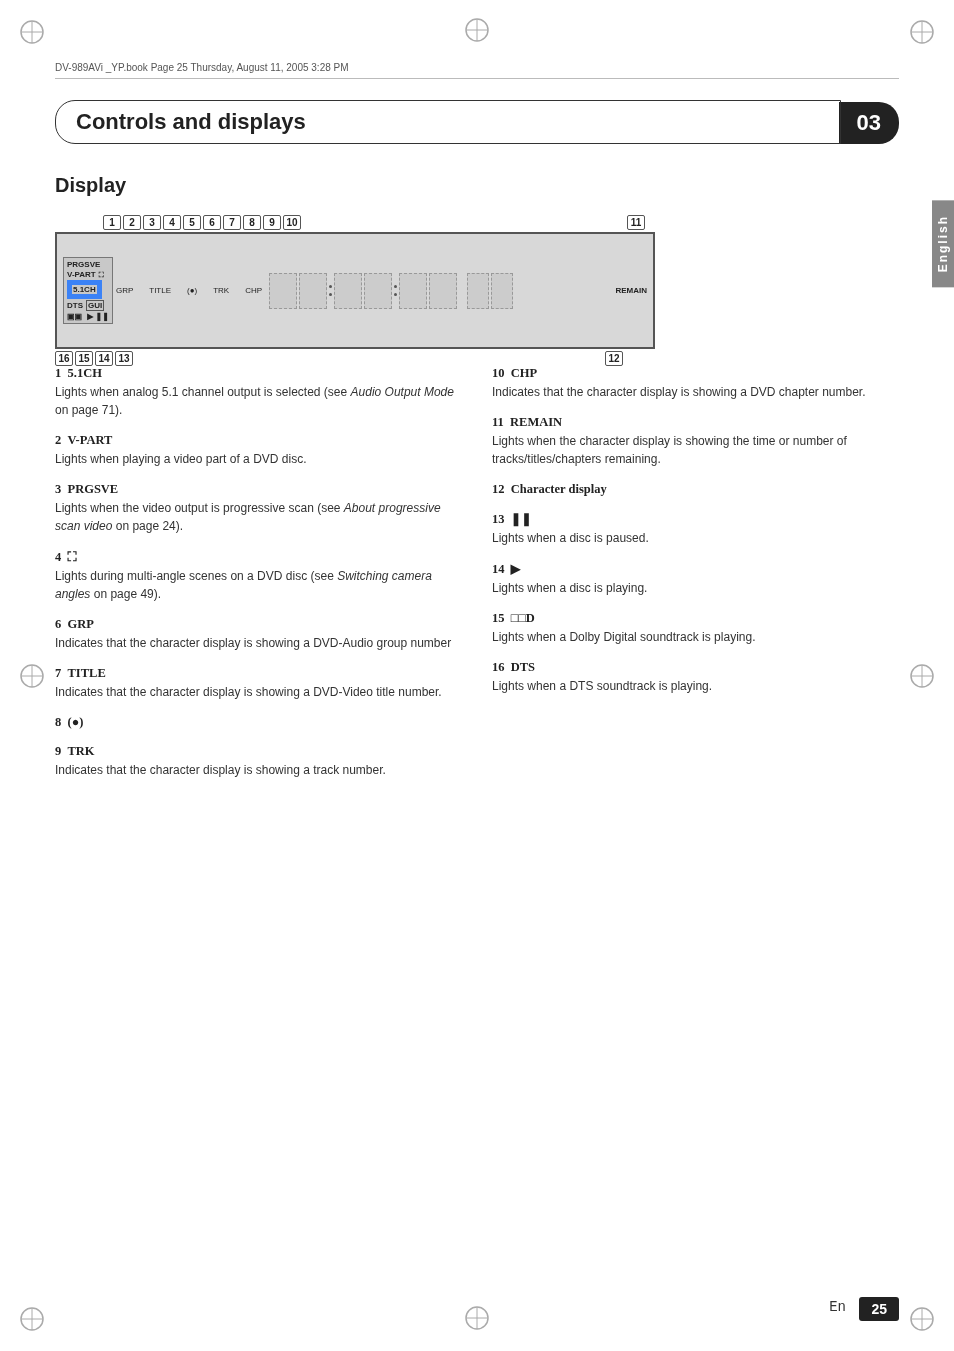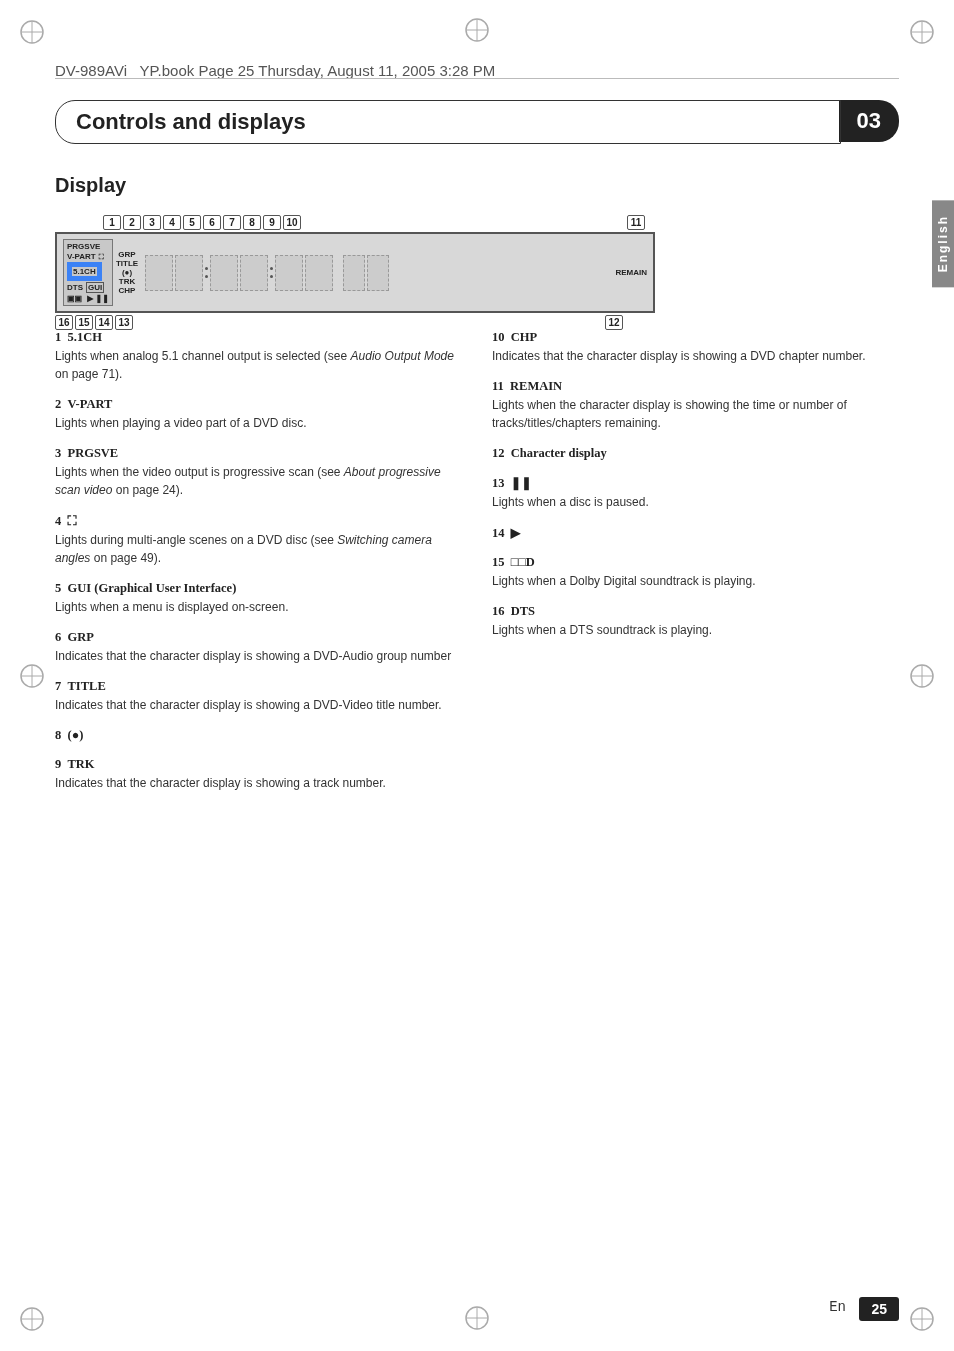--- a/index.html
+++ b/index.html
@@ -18,21 +18,21 @@
       position: absolute;
       top: 100px;
       left: 55px;
       right: 55px;
       bottom: 60px;
     }
 
     
     .title-banner {
       display: flex;
-      align-items: flex-start;
+      align-items: flex-end;
       margin-bottom: 30px;
     }
     .title-banner-box {
       border: 1.5px solid #333;
       border-radius: 20px 0 0 20px;
       padding: 8px 30px 8px 20px;
       font-size: 22px;
       font-weight: bold;
       flex: 1;
       position: relative;
@@ -166,21 +166,21 @@
       font-weight: bold;
       background: #fff;
       margin-right: 2px;
       padding: 0 2px;
     }
 
     
     .lcd-panel {
       border: 2px solid #555;
       background: #d8d8d8;
-      padding: 5px 6px;
+      padding: 23px 6px;
       display: flex;
       align-items: center;
       gap: 3px;
       min-height: 52px;
     }
     .lcd-left {
       border: 1px solid #777;
       background: #c8c8c8;
       padding: 2px 3px;
       font-size: 7px;
@@ -229,21 +229,21 @@
       font-size: 8px;
       font-weight: bold;
       margin-left: 4px;
     }
     .bottom-num-row .nbx:nth-child(1) { margin-left: 0; }
 
     .header-file-info {
       position: absolute;
       top: 62px;
       left: 55px;
-      font-size: 15px;
+      font-size: 10px;
       color: #555;
     }
   </style>
 </head>
 <body>
 
 <div class="reg-mark reg-mark-tl">
   <svg viewBox="0 0 28 28">
       <circle cx="14" cy="14" r="11" fill="none" stroke="#aaa" stroke-width="1.5"></circle>
       <line x1="14" y1="3" x2="14" y2="25" stroke="#aaa" stroke-width="1"></line>
@@ -338,21 +338,21 @@
             <span class="inner-label">DTS</span> 
             <span class="inner-label" style="border:1px solid #555;padding:0 1px;">GUI</span>
           </div>
         <div class="r">
             <span style="font-size:8px;">▣▣</span>
             <span style="font-size:8px;margin-left:2px;">▶ ❚❚</span>
           </div>
       </div>
 
       <div style="display:flex;flex-direction:column;justify-content:flex-end;gap:2px;margin-right:4px;">
-        <div style="display:flex;gap:0;font-size:8px;font-weight:bold;align-items:center;flex-direction:column;">
+        <div style="display:flex;gap:16px;font-size:8px;font-weight:normal;align-items:center;">
           <span>GRP</span>
           <span>TITLE</span>
           <span>(●)</span>
           <span>TRK</span>
           <span>CHP</span>
         </div>
       </div>
 
       <div class="lcd-seg-area">
         <div class="seg"></div>
@@ -405,24 +405,20 @@
       <div class="desc-item">
         <div class="desc-title">3&nbsp;&nbsp;PRGSVE</div>
         <div class="desc-text">Lights when the video output is progressive scan (see <em>About progressive scan video</em> on page 24).</div>
       </div>
 
       <div class="desc-item">
         <div class="desc-title">4&nbsp;&nbsp;<span style="font-size:13px;">⛶</span></div>
         <div class="desc-text">Lights during multi-angle scenes on a DVD disc (see <em>Switching camera angles</em> on page 49).</div>
       </div>
 
-      <div class="desc-item">
-        <div class="desc-title">5&nbsp;&nbsp;GUI (Graphical User Interface)</div>
-        <div class="desc-text">Lights when a menu is displayed on-screen.</div>
-      </div>
 
       <div class="desc-item">
         <div class="desc-title">6&nbsp;&nbsp;GRP</div>
         <div class="desc-text">Indicates that the character display is showing a DVD-Audio group number</div>
       </div>
 
       <div class="desc-item">
         <div class="desc-title">7&nbsp;&nbsp;TITLE</div>
         <div class="desc-text">Indicates that the character display is showing a DVD-Video title number.</div>
       </div>
@@ -454,20 +450,21 @@
         <div class="desc-title">12&nbsp;&nbsp;Character display</div>
       </div>
 
       <div class="desc-item">
         <div class="desc-title">13&nbsp;&nbsp;❚❚</div>
         <div class="desc-text">Lights when a disc is paused.</div>
       </div>
 
       <div class="desc-item">
         <div class="desc-title">14&nbsp;&nbsp;▶</div>
+        <div class="desc-text">Lights when a disc is playing.</div>
       </div>
 
       <div class="desc-item">
         <div class="desc-title">15&nbsp;&nbsp;□□D</div>
         <div class="desc-text">Lights when a Dolby Digital soundtrack is playing.</div>
       </div>
 
       <div class="desc-item">
         <div class="desc-title">16&nbsp;&nbsp;DTS</div>
         <div class="desc-text">Lights when a DTS soundtrack is playing.</div>

